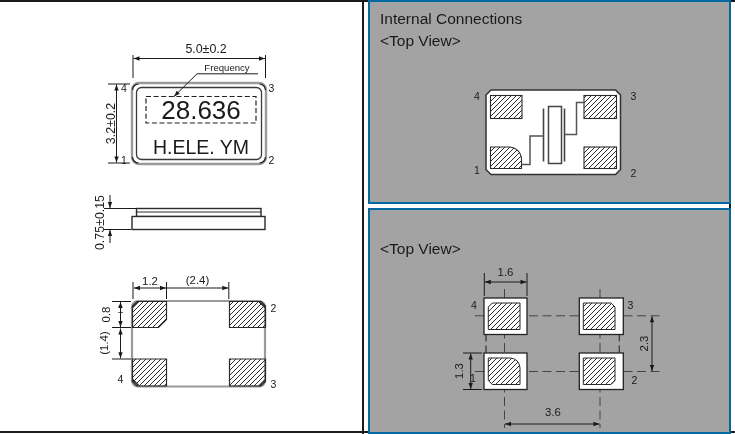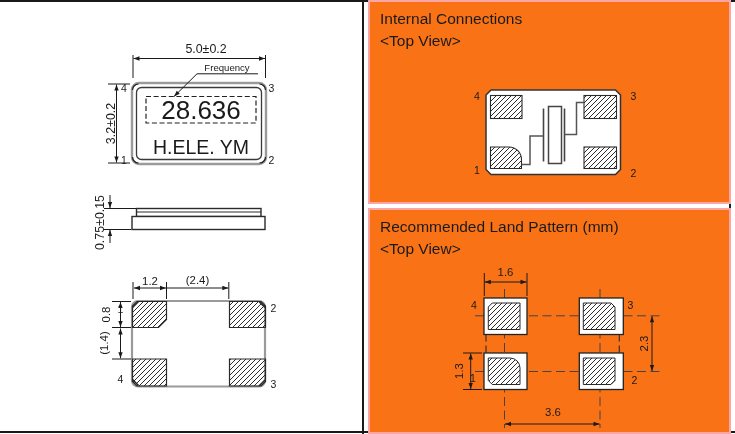--- a/index.html
+++ b/index.html
@@ -1,19 +1,19 @@
 <!DOCTYPE html>
 <html><head>
 <meta charset="utf-8">
 <style>
   html,body{margin:0;padding:0;background:#fff;}
   #canvas{position:relative;width:735px;height:434px;background:#fff;overflow:hidden;
           font-family:"Liberation Sans",sans-serif;color:#1a1a1a;}
   .frameline{position:absolute;background:#1a1a1a;}
-  .panelbox{position:absolute;border:2px solid #fca5a5;box-sizing:border-box;background:#f97316;}
+  .panelbox{position:absolute;border:2px solid #0369a1;box-sizing:border-box;background:#a3a3a3;}
   .paneltitle{position:absolute;left:10px;font-size:15.5px;color:#1a1a1a;white-space:nowrap;}
   svg{position:absolute;left:0;top:0;}
   svg text{fill:#1a1a1a;font-family:"Liberation Sans",sans-serif;}
   .dimtxt{font-size:12.4px;}
   .dimtxt2{font-size:11.4px;}
   .pintxt{font-size:10.5px;}
   .freqlbl{font-size:9.6px;}
   .marking{font-size:26px;}
   .brand{font-size:19.5px;}
 </style>
@@ -152,21 +152,20 @@
         <path d="M194.5,132.5 H206.5 V100.5 H214"></path>
       </g>
       <text class="pintxt" x="107" y="97.5" text-anchor="middle">4</text>
       <text class="pintxt" x="263.5" y="97.5" text-anchor="middle">3</text>
       <text class="pintxt" x="107" y="172" text-anchor="middle">1</text>
       <text class="pintxt" x="263.5" y="174.5" text-anchor="middle">2</text>
     </svg>
   </div>
 
   <div class="panelbox" style="left:368px;top:208px;width:363px;height:226px;">
-    <div class="paneltitle" style="top:8px;">Recommended Land Pattern (mm)</div>
     <div class="paneltitle" style="top:30px;">&lt;Top View&gt;</div>
     <svg width="359" height="222" viewBox="0 0 359 222">
       <g stroke="#444" stroke-width="1" stroke-dasharray="9,4.5">
         <line x1="134.5" y1="79" x2="134.5" y2="218"></line>
         <line x1="230" y1="79" x2="230" y2="218"></line>
         <line x1="105" y1="105.8" x2="290" y2="105.8"></line>
         <line x1="105" y1="161.5" x2="290" y2="161.5"></line>
       </g>
       <g stroke="#333" stroke-width="1.2" stroke-dasharray="7,4">
         <line x1="116" y1="124.5" x2="116" y2="143"></line>

